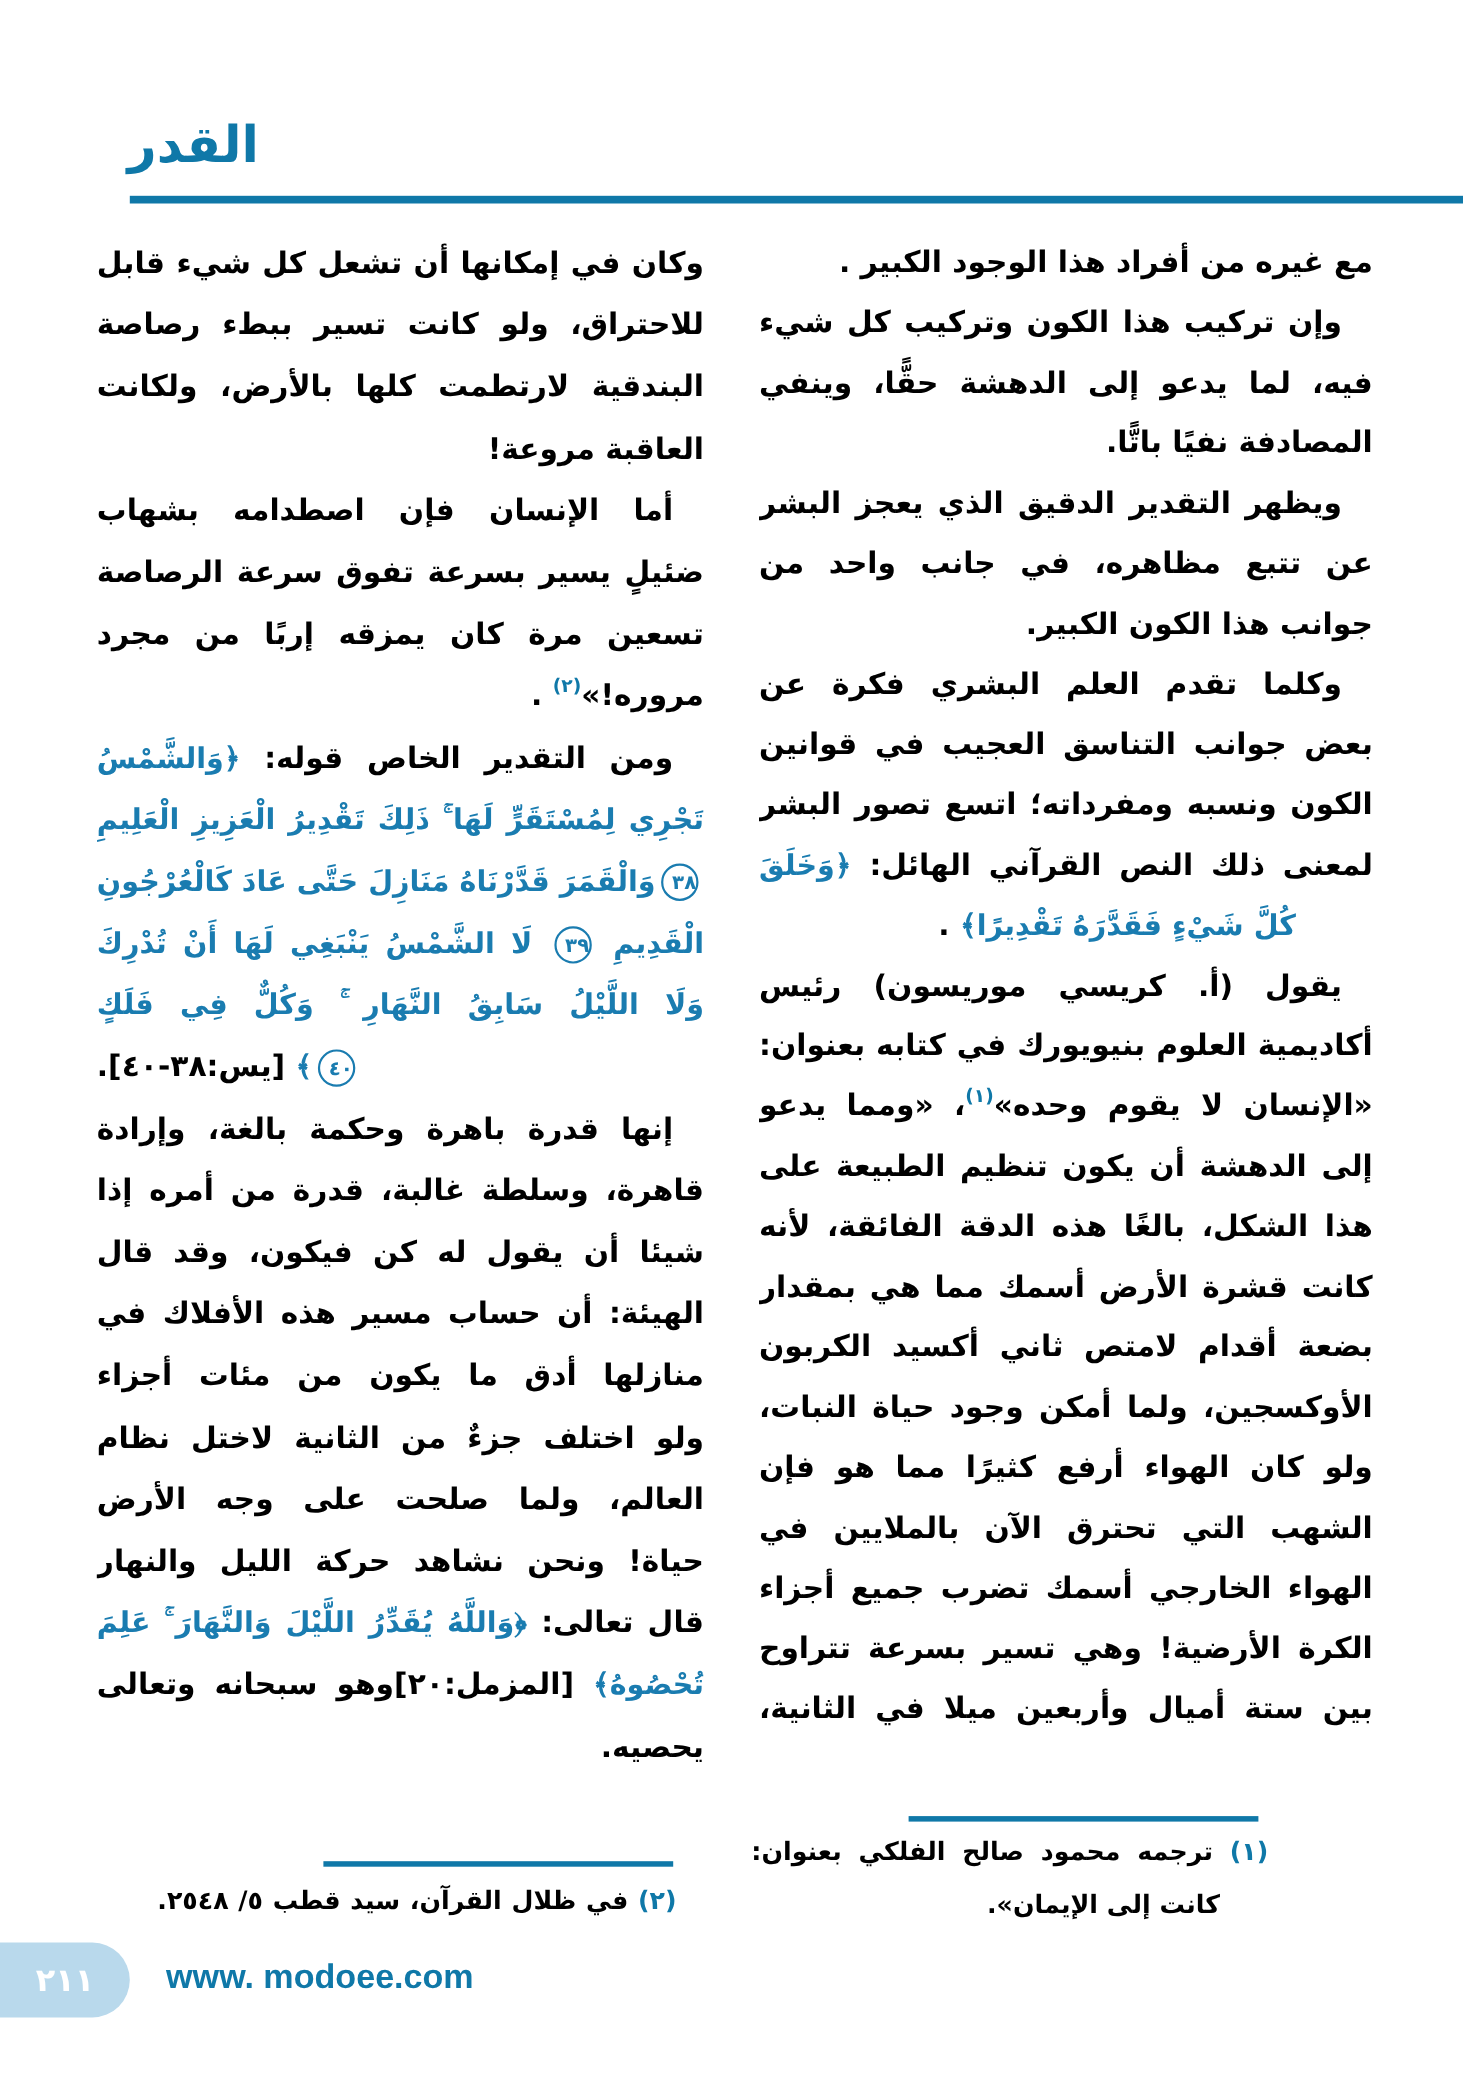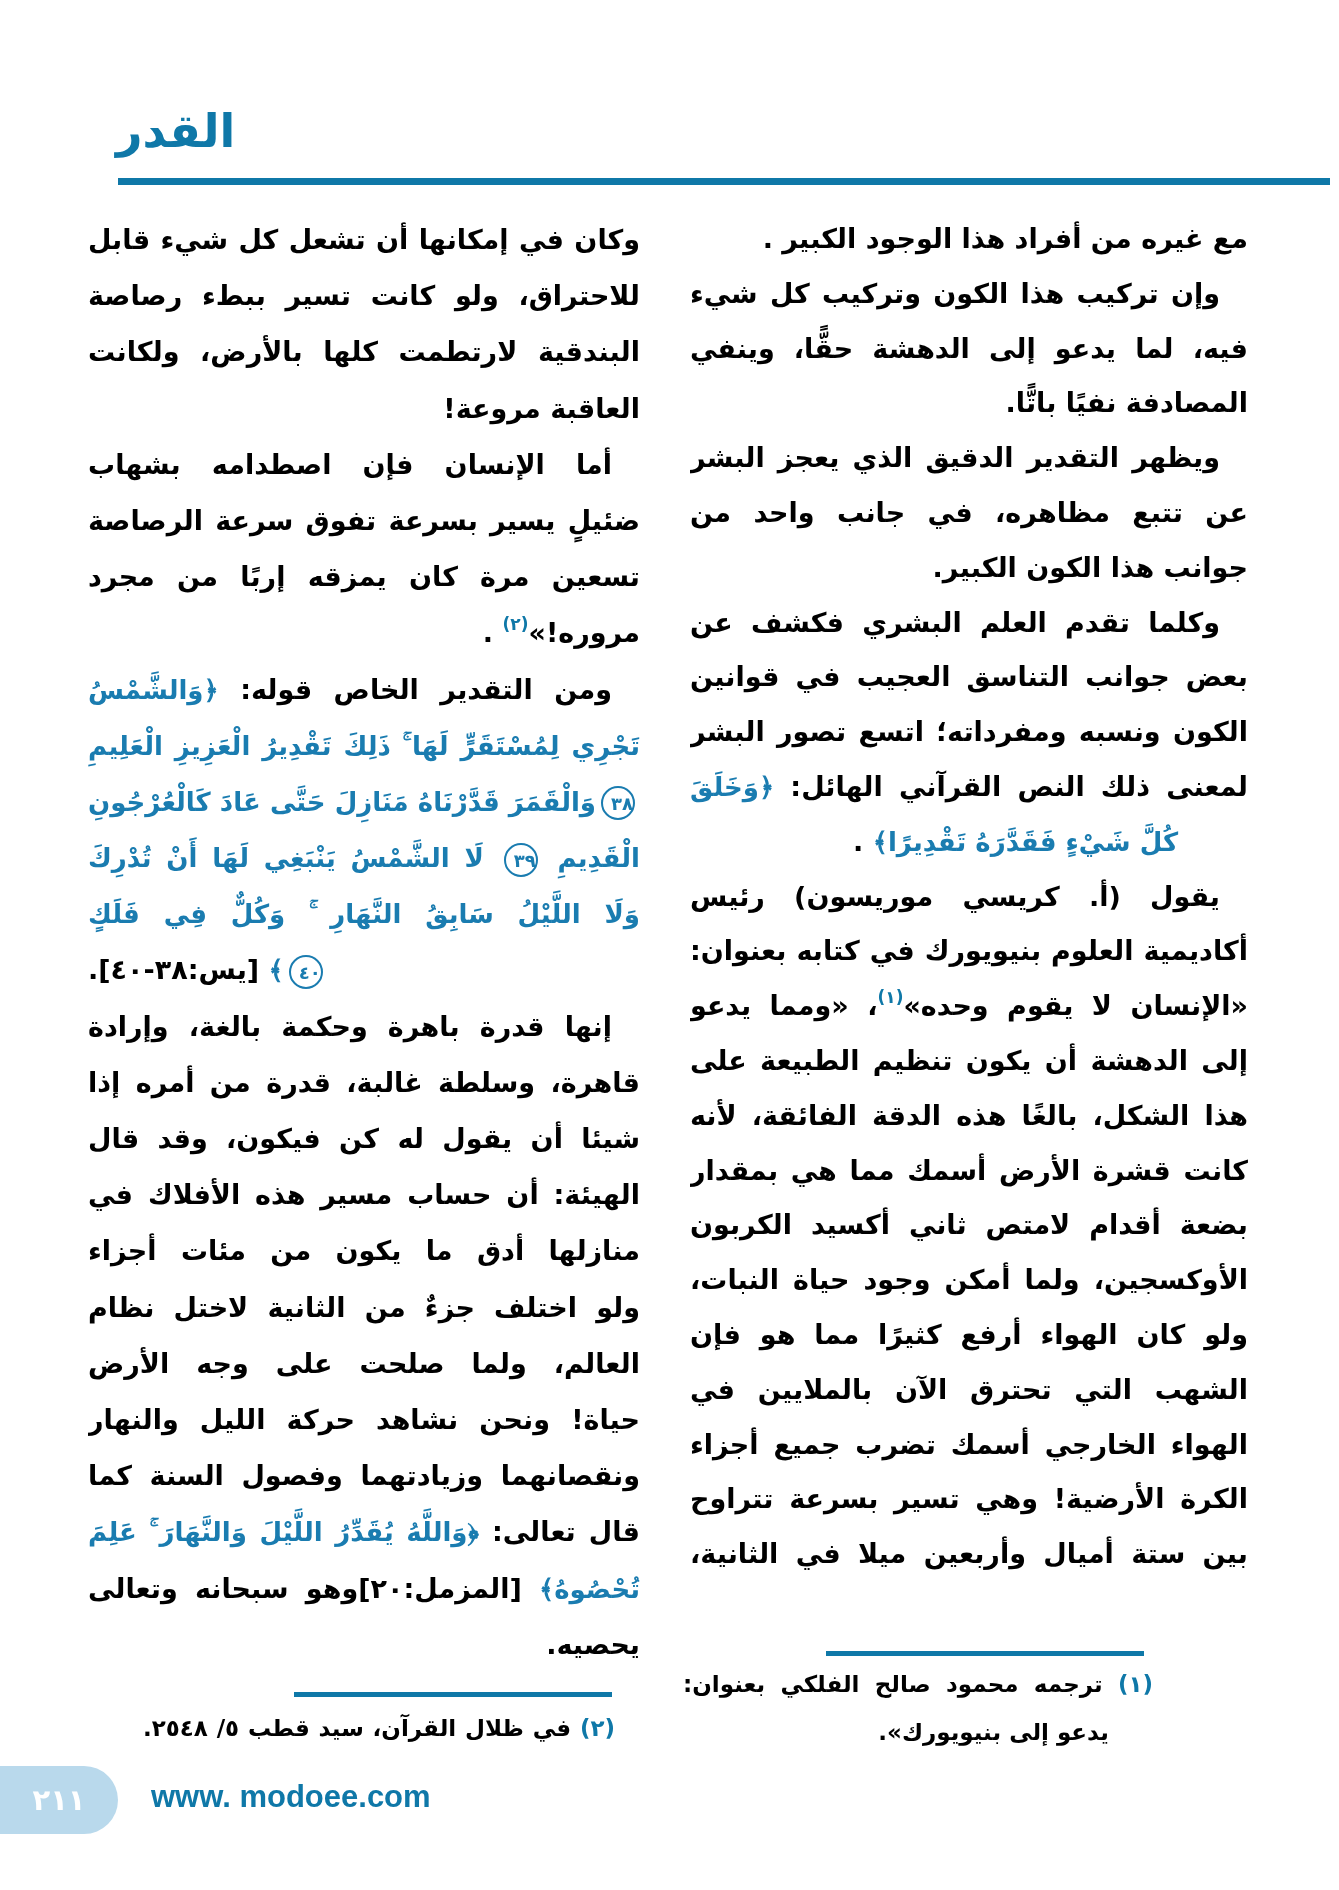--- a/index.html
+++ b/index.html
@@ -88,21 +88,21 @@
   <div class="header-rule"></div>
 
   <div class="col col-right" id="col-right">
       <div class="line right"><span class="seg-t">مع غيره من أفراد هذا الوجود الكبير .</span></div>
       <div class="line justify indent"><span class="seg-t">وإن تركيب هذا الكون وتركيب كل شيء</span></div>
       <div class="line justify"><span class="seg-t">فيه، لما يدعو إلى الدهشة حقًّا، وينفي فكرة</span></div>
       <div class="line right"><span class="seg-t">المصادفة نفيًا باتًّا.</span></div>
       <div class="line justify indent"><span class="seg-t">ويظهر التقدير الدقيق الذي يعجز البشر</span></div>
       <div class="line justify"><span class="seg-t">عن تتبع مظاهره، في جانب واحد من</span></div>
       <div class="line right"><span class="seg-t">جوانب هذا الكون الكبير.</span></div>
-      <div class="line justify indent"><span class="seg-t">وكلما تقدم العلم البشري فكشف عن</span></div>
+      <div class="line justify indent"><span class="seg-t">وكلما تقدم العلم البشري فكرة عن</span></div>
       <div class="line justify"><span class="seg-t">بعض جوانب التناسق العجيب في قوانين</span></div>
       <div class="line justify"><span class="seg-t">الكون ونسبه ومفرداته؛ اتسع تصور البشر</span></div>
       <div class="line justify"><span class="seg-t">لمعنى ذلك النص القرآني الهائل: </span><span class="seg-q">﴿وَخَلَقَ</span></div>
       <div class="line right" style="padding-right: 70px;"><span class="seg-q">كُلَّ شَيْءٍ فَقَدَّرَهُ تَقْدِيرًا﴾</span><span class="seg-t"> .</span></div>
       <div class="line justify indent"><span class="seg-t">يقول (أ. كريسي موريسون) رئيس</span></div>
       <div class="line justify"><span class="seg-t">أكاديمية العلوم بنيويورك في كتابه بعنوان:</span></div>
       <div class="line justify"><span class="seg-t">«الإنسان لا يقوم وحده»</span><span class="seg-n">(١)</span><span class="seg-t">، «ومما يدعو</span></div>
       <div class="line justify"><span class="seg-t">إلى الدهشة أن يكون تنظيم الطبيعة على</span></div>
       <div class="line justify"><span class="seg-t">هذا الشكل، بالغًا هذه الدقة الفائقة، لأنه لو</span></div>
       <div class="line justify"><span class="seg-t">كانت قشرة الأرض أسمك مما هي بمقدار</span></div>
@@ -130,32 +130,31 @@
       <div class="line justify"><span class="seg-q">وَلَا اللَّيْلُ سَابِقُ النَّهَارِ ۚ وَكُلٌّ فِي فَلَكٍ يَسْبَحُونَ</span></div>
       <div class="line left"><span class="seg-m">٤٠</span><span class="seg-q">﴾</span><span class="seg-t"> [يس:٣٨-٤٠].</span></div>
       <div class="line justify indent"><span class="seg-t">إنها قدرة باهرة وحكمة بالغة، وإرادة</span></div>
       <div class="line justify"><span class="seg-t">قاهرة، وسلطة غالبة، قدرة من أمره إذا أراد</span></div>
       <div class="line justify"><span class="seg-t">شيئا أن يقول له كن فيكون، وقد قال علماء</span></div>
       <div class="line justify"><span class="seg-t">الهيئة: أن حساب مسير هذه الأفلاك في</span></div>
       <div class="line justify"><span class="seg-t">منازلها أدق ما يكون من مئات أجزاء الثانية،</span></div>
       <div class="line justify"><span class="seg-t">ولو اختلف جزءٌ من الثانية لاختل نظام</span></div>
       <div class="line justify"><span class="seg-t">العالم، ولما صلحت على وجه الأرض</span></div>
       <div class="line justify"><span class="seg-t">حياة! ونحن نشاهد حركة الليل والنهار</span></div>
-      <div class="line justify"><span class="seg-t">ونقصانهما وزيادتهما وفصول السنة كما</span></div>
       <div class="line justify"><span class="seg-t">قال تعالى: </span><span class="seg-q">﴿وَاللَّهُ يُقَدِّرُ اللَّيْلَ وَالنَّهَارَ ۚ عَلِمَ أَنْ لَنْ</span></div>
       <div class="line justify"><span class="seg-q">تُحْصُوهُ﴾</span><span class="seg-t"> [المزمل:٢٠]وهو سبحانه وتعالى</span></div>
       <div class="line right"><span class="seg-t">يحصيه.</span></div>
     </div>
 
   <div class="fn-sep fn-sep-right"></div>
   <div class="fn-sep fn-sep-left"></div>
 
   <div class="fn fn-right" id="fn-right">
       <div class="line justify"><span class="seg-a">(١) </span><span class="seg-t">ترجمه محمود صالح الفلكي بعنوان: «العلم</span></div>
-      <div class="line right cont"><span class="seg-t">يدعو إلى بنيويورك».</span></div>
+      <div class="line right cont"><span class="seg-t">كانت إلى الإيمان».</span></div>
     </div>
   <div class="fn fn-left" id="fn-left">
       <div class="line justify"><span class="seg-a">(٢) </span><span class="seg-t">في ظلال القرآن، سيد قطب ٥/ ٢٥٤٨.</span></div>
     </div>
 
   <div class="footer-pill">
     <div class="page-number">٢١١</div>
   </div>
   <div class="website">www. modoee.com</div>
 

